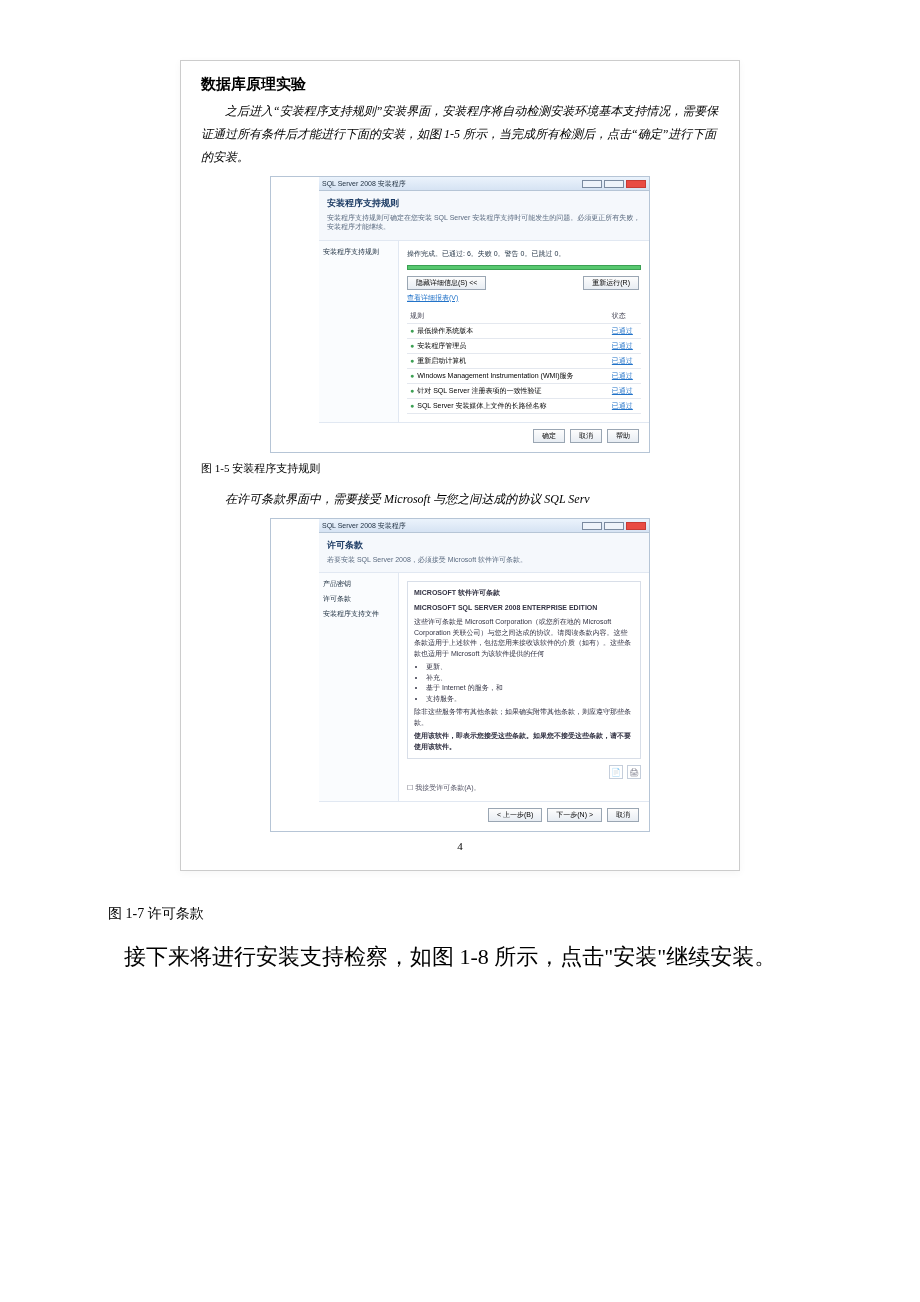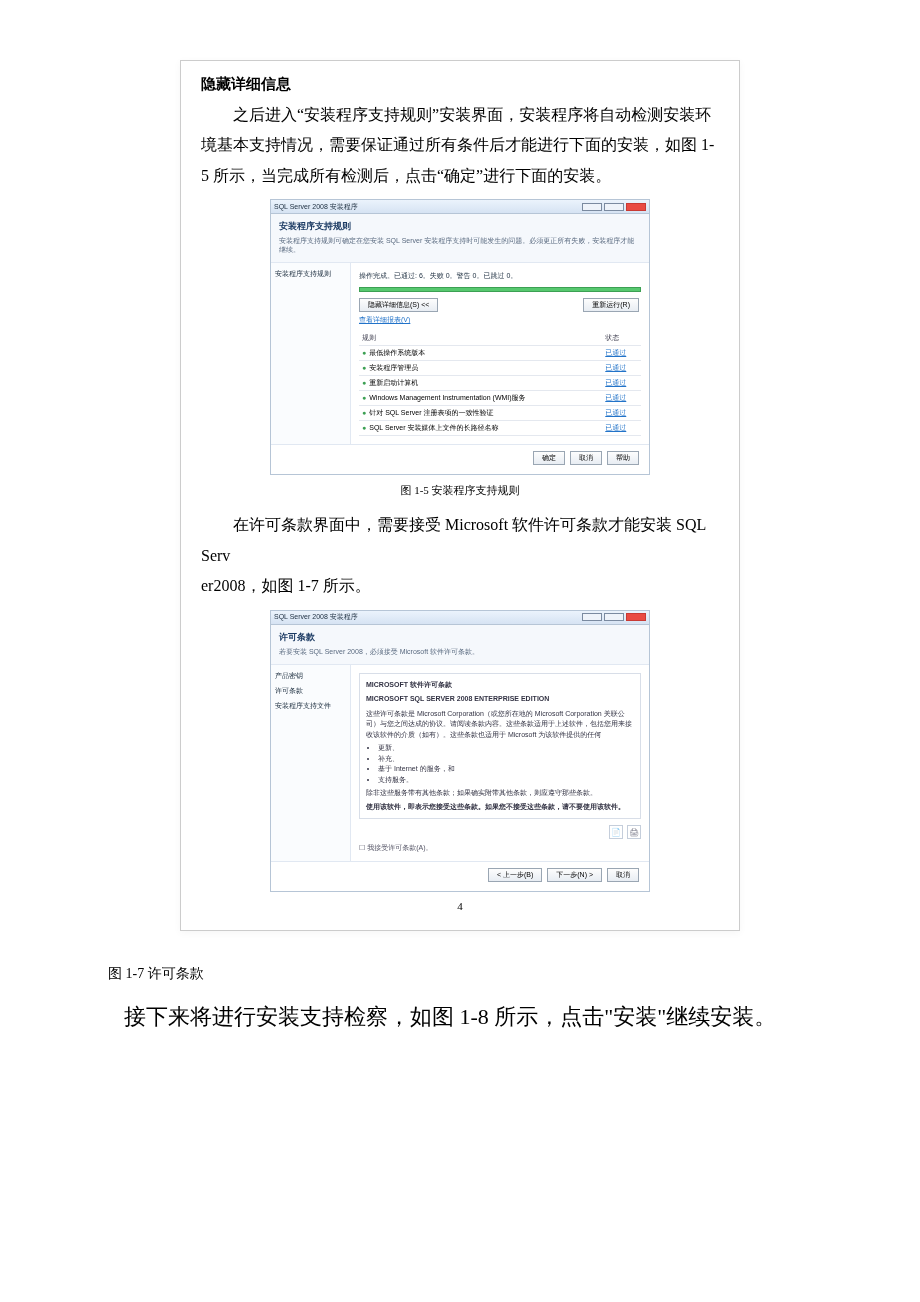--- a/index.html
+++ b/index.html
@@ -20,30 +20,31 @@
       box-shadow: 0 2px 8px rgba(0,0,0,0.04);
       font-size: 12px;
     }
     .doc-title {
       font-family: "SimHei","Heiti SC",sans-serif;
       font-size: 15px;
       font-weight: 700;
       margin-bottom: 6px;
     }
     .meta-line { font-size: 11px; margin-bottom: 6px; letter-spacing: 2px; }
-    .body-text { font-size: 16px; line-height: 1.9; text-indent: 2em; }
+    .body-text { font-size: 12px; line-height: 1.9; text-indent: 2em; font-style: italic; }
 
     
     .shot {
       width: 380px;
       margin: 8px auto;
       border: 1px solid #b6c5d6;
       background: #fff;
       font-size: 8px;
       font-family: Arial, sans-serif;
+      padding-left: 48px;
     }
     .shot-titlebar {
       background: linear-gradient(#ebf3fc,#d6e3f3);
       border-bottom: 1px solid #b6c5d6;
       display: flex; align-items: center; justify-content: space-between;
       height: 14px; padding: 0 3px;
       font-size: 7px; color: #234;
     }
     .winbtns { display: flex; gap: 2px; }
     .wbtn { width: 20px; height: 8px; border: 1px solid #7a8aa0; background: #eef3fa; }
@@ -64,21 +65,21 @@
       display: inline-block; padding: 1px 8px; font-size: 7px;
       border: 1px solid #9aa6b3; background: linear-gradient(#fdfdfd,#e8edf3);
       margin-right: 2px; margin-bottom: 3px;
     }
     .rule-table { width: 100%; border-collapse: collapse; font-size: 7px; }
     .rule-table th, .rule-table td { border-bottom: 1px solid #e4e8ef; padding: 2px 3px; text-align: left; }
     .rule-table th { color: #445; font-weight: 400; }
     .pass { color: #2273c9; text-decoration: underline; }
     .ok-dot::before { content: "●"; color: #3ca053; margin-right: 3px; }
     .shot-footer { display: flex; justify-content: flex-end; gap: 3px; padding: 6px 8px; border-top: 1px solid #e1e8f2; }
-    .dialog-caption { text-align: center; font-size: 11px; margin: 6px 0 12px 0; }
+    .dialog-caption { font-size: 11px; margin: 6px 0 12px 0; }
 
     
     .lic-body { display: flex; min-height: 180px; }
     .lic-main { flex: 1; padding: 8px; position: relative; }
     .lic-box {
       border: 1px solid #d8dee8; padding: 6px; margin-bottom: 6px;
       font-size: 7px; color: #334; line-height: 1.5;
     }
     .lic-box h5 { font-weight: 700; font-size: 7px; margin-bottom: 4px; }
     .lic-box .sub { font-weight: 700; font-size: 7px; margin-bottom: 4px; }
@@ -111,21 +112,21 @@
       margin-bottom: 8px;
     }
     .below .cap { text-indent: 2em; font-size: 14px; }
     .below .cont { text-indent: 2em; }
   </style>
 </head>
 <body>
 
 <div class="page-image">
 
-  <div class="doc-title">隐藏详细信息</div>
+  <div class="doc-title">数据库原理实验</div>
 
   <p class="body-text">之后进入“安装程序支持规则”安装界面，安装程序将自动检测安装环境基本支持情况，需要保证通过所有条件后才能进行下面的安装，如图 1-5 所示，当完成所有检测后，点击“确定”进行下面的安装。</p>
 
   <div class="shot">
     <div class="shot-titlebar">
       <span>SQL Server 2008 安装程序</span>
       <span class="winbtns">
         <span class="wbtn"></span>
         <span class="wbtn"></span>
         <span class="wbtn close"></span>
@@ -187,22 +188,21 @@
     </div>
     <div class="shot-footer">
       <span class="btn-small">确定</span>
       <span class="btn-small">取消</span>
       <span class="btn-small">帮助</span>
     </div>
   </div>
 
   <div class="dialog-caption">图 1-5 安装程序支持规则</div>
 
-  <p class="body-text" style="margin-top:10px;">在许可条款界面中，需要接受 Microsoft 软件许可条款才能安装 SQL Serv</p>
-  <p class="body-text" style="text-indent:0;">er2008，如图 1-7 所示。</p>
+  <p class="body-text" style="margin-top:10px;">在许可条款界面中，需要接受 Microsoft 与您之间达成的协议 SQL Serv</p>
 
   <div class="shot">
     <div class="shot-titlebar">
       <span>SQL Server 2008 安装程序</span>
       <span class="winbtns">
         <span class="wbtn"></span>
         <span class="wbtn"></span>
         <span class="wbtn close"></span>
       </span>
     </div>

